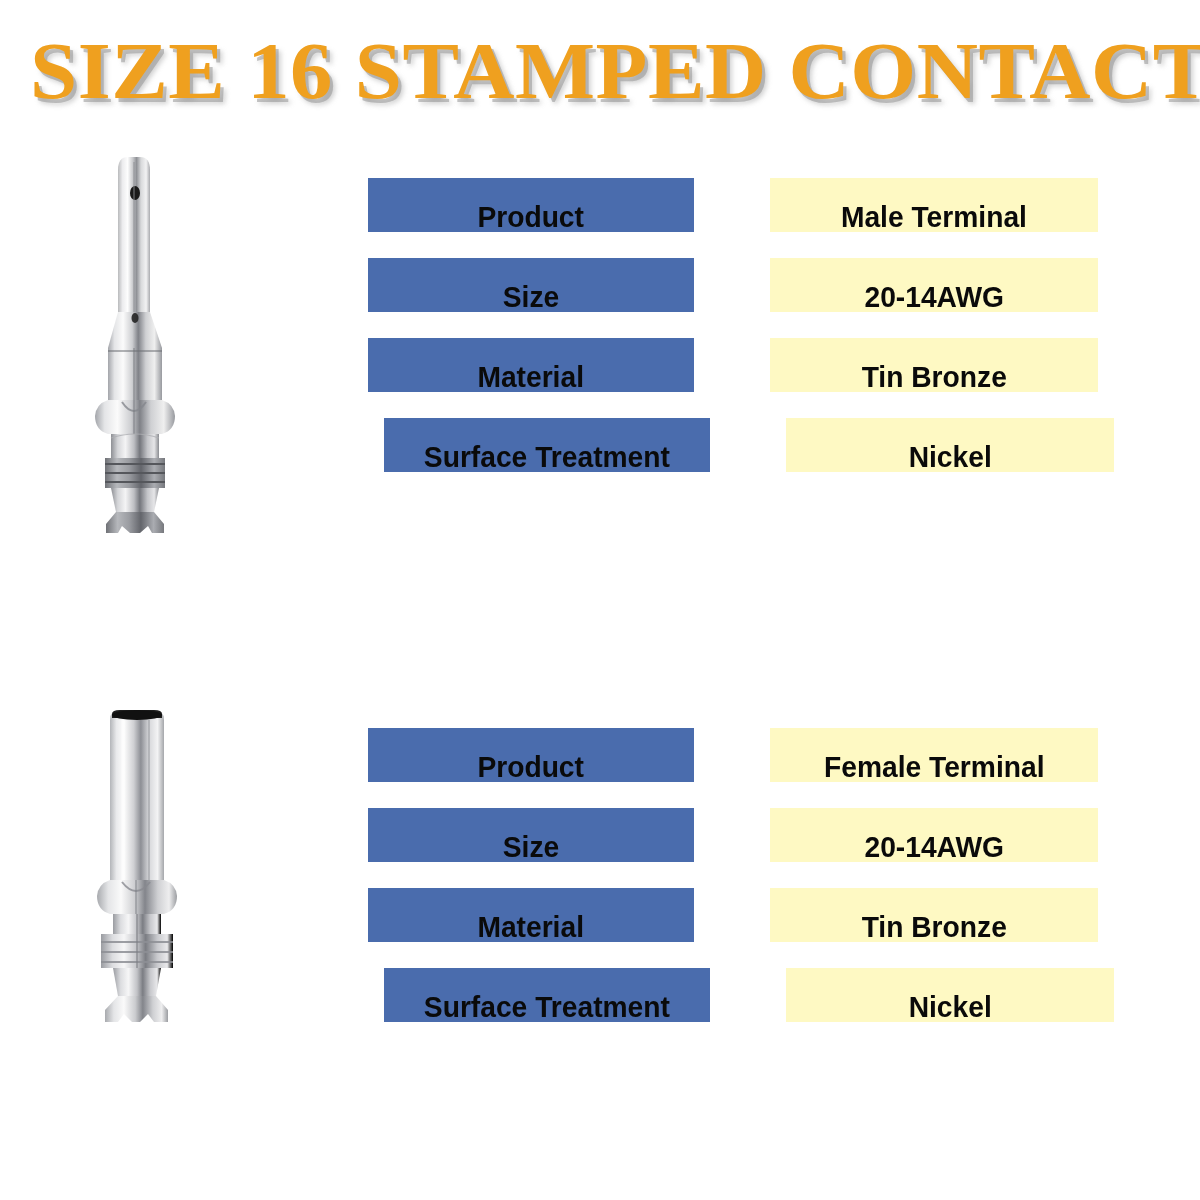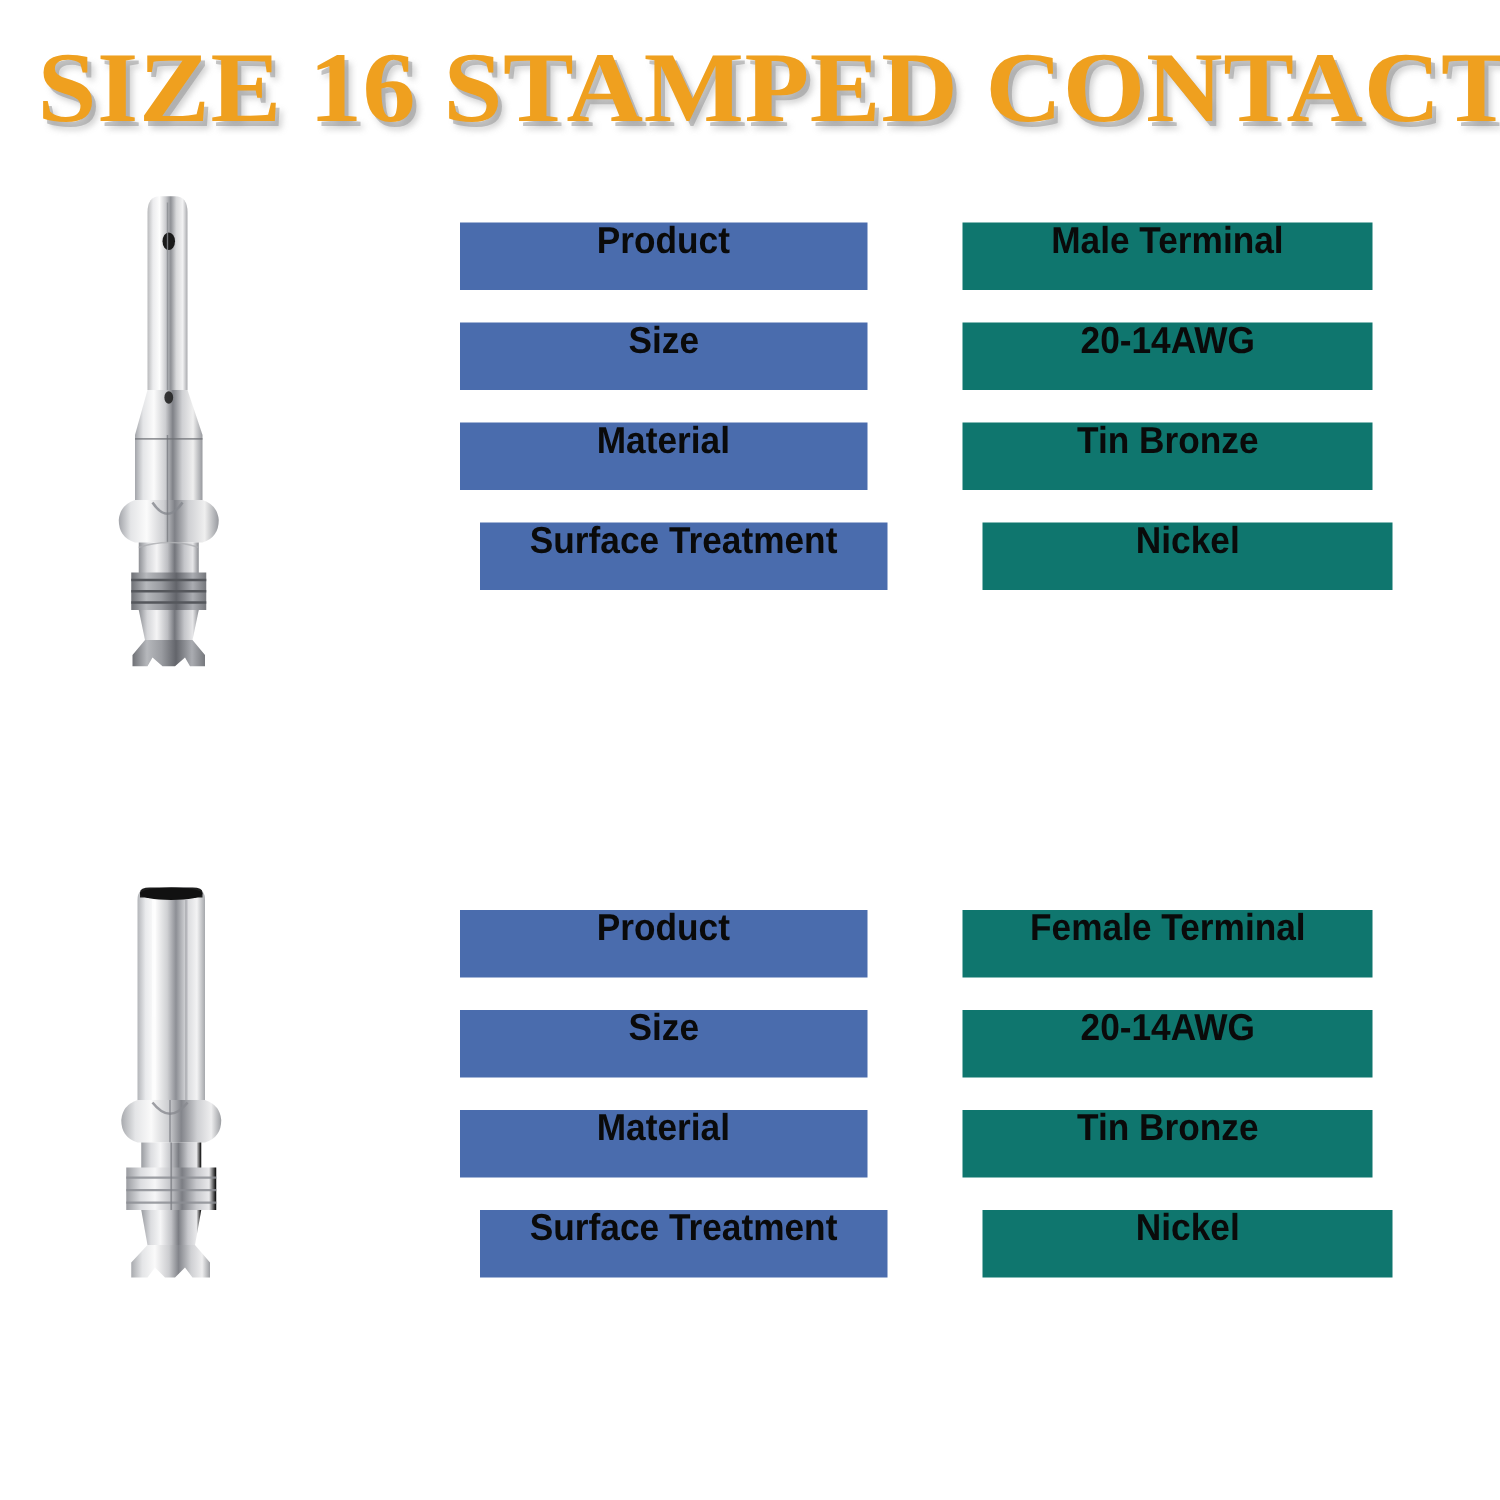--- a/index.html
+++ b/index.html
@@ -73,38 +73,38 @@
     margin-bottom: 26px;
   }
   .spec-row:last-child { margin-bottom: 0; margin-left: 16px; }
 
   .spec-label,
   .spec-value {
     position: absolute;
     top: 0;
     height: 54px;
     display: flex;
-    align-items: flex-start;
+    align-items: flex-end;
     justify-content: center;
     color: #0a0a0a;
     font-weight: bold;
     font-size: 30px;
     line-height: 1;
     white-space: nowrap;
     transform-origin: center center;
   }
   .spec-label {
     left: 0;
     width: 326px;
     background: #4a6cad;
   }
   .spec-value {
     left: 402px;
     width: 328px;
-    background: #0f766e;
+    background: #fef9c3;
   }
   .spec-label span,
   .spec-value span {
     display: inline-block;
     transform: scaleX(0.94);
   }
 </style>
 </head>
 <body>
 

